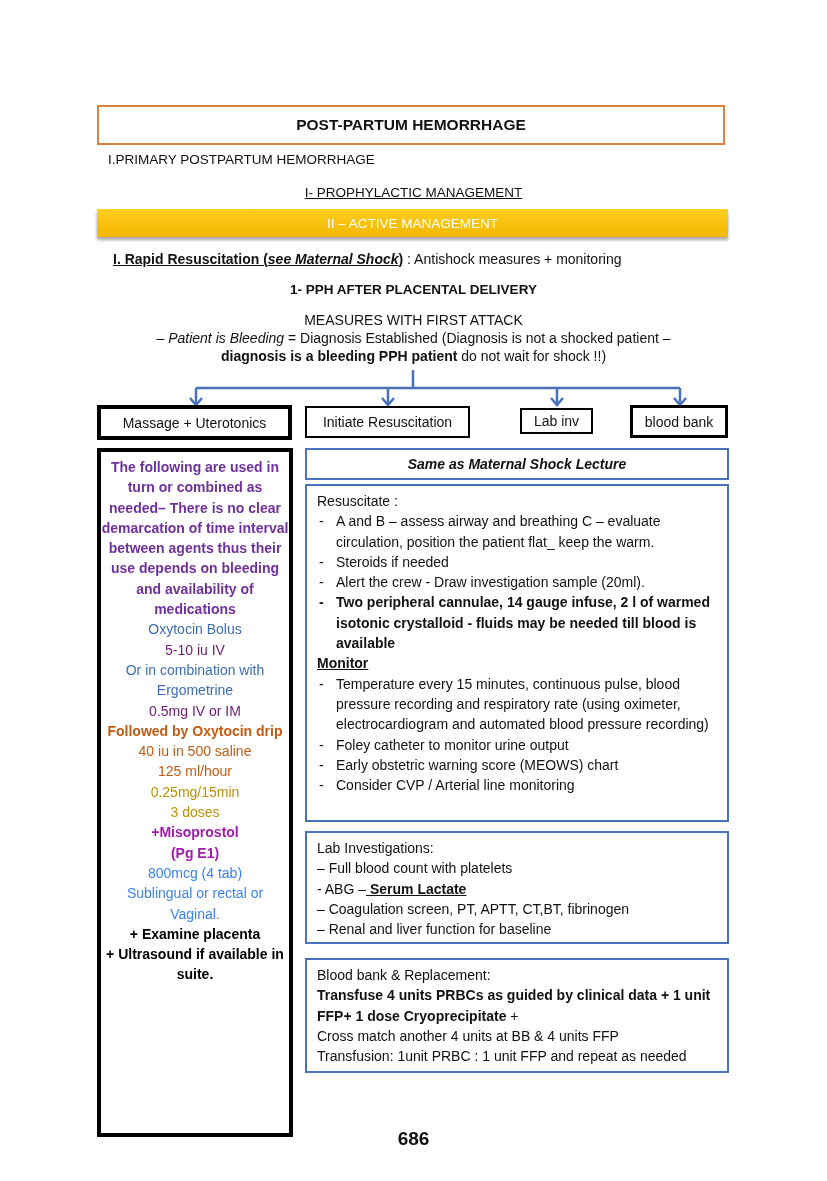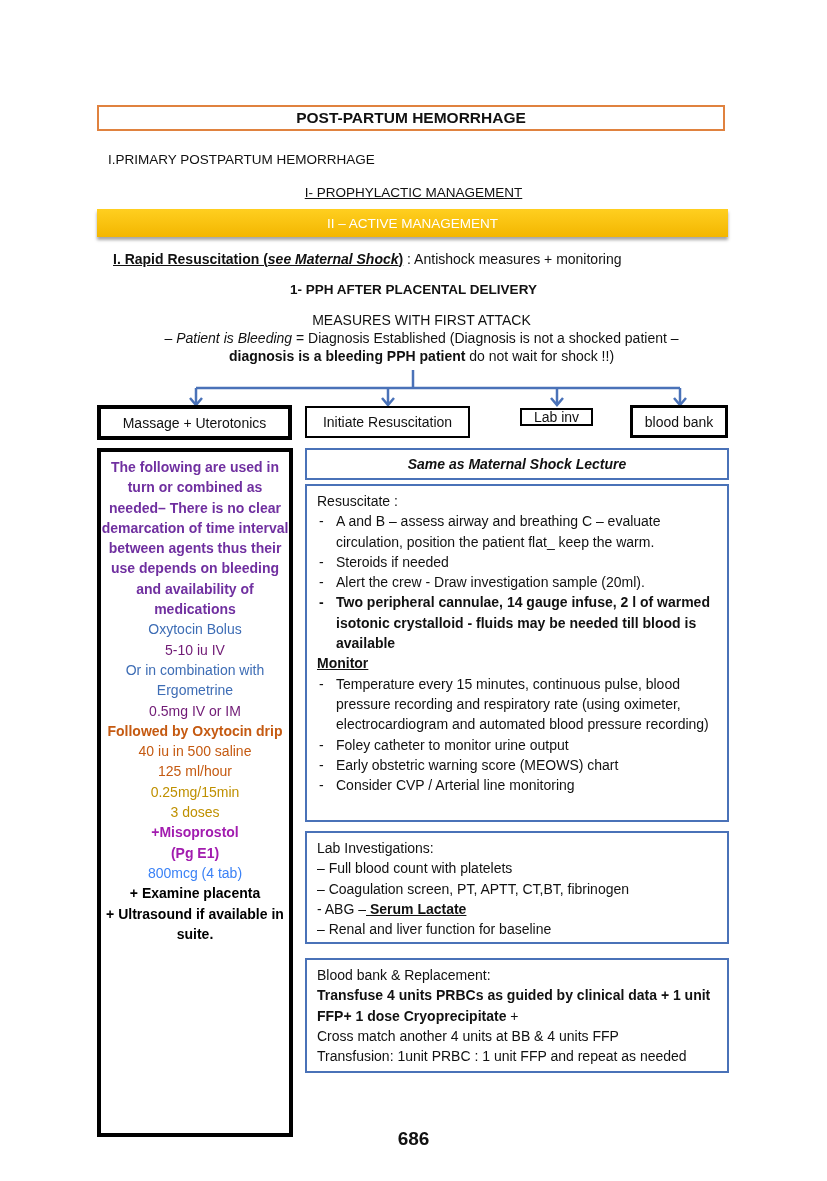--- a/index.html
+++ b/index.html
@@ -1,36 +1,36 @@
 <!DOCTYPE html>
 <html><head>
   <meta charset="utf-8">
   <style>
     html, body { margin: 0; padding: 0; background: #ffffff; }
     body { width: 827px; height: 1181px; position: relative; overflow: hidden;
            font-family: "Liberation Sans", sans-serif; color: #111; }
     .abs { position: absolute; }
-    .title-box { left: 97px; top: 105px; width: 628px; height: 26px; border: 2px solid #e0823f;
+    .title-box { left: 97px; top: 105px; width: 628px; height: 40px; border: 2px solid #e0823f;
                  box-sizing: border-box; display: flex; align-items: center; justify-content: center;
                  font-weight: bold; font-size: 15.5px; }
     .primary { left: 108px; top: 152px; font-size: 13.5px; }
     .prophy { left: 0; width: 827px; top: 185px; text-align: center; font-size: 13.5px; text-decoration: underline; }
     .active-bar { left: 97px; top: 209px; width: 631px; height: 28px;
                   background: linear-gradient(#ffcf20, #f3b600); color: #fff;
                   display: flex; align-items: center; justify-content: center; font-size: 13.5px;
                   box-shadow: 0 3px 3px rgba(0,0,0,0.35); }
     .rapid { left: 113px; top: 251px; font-size: 14px; }
     .rapid .lead { font-weight: bold; text-decoration: underline; }
     .pph-after { left: 0; width: 827px; top: 282px; text-align: center; font-size: 13.5px; font-weight: bold; }
-    .measures { left: 128px; width: 587px; top: 311px; text-align: center; font-size: 14px; line-height: 18px; }
+    .measures { left: 120px; width: 587px; top: 311px; text-align: center; font-size: 14px; line-height: 18px; }
     .flow-svg { left: 0; top: 360px; }
     .tbox { box-sizing: border-box; display: flex; align-items: center; justify-content: center; font-size: 14px; background: #fff; }
     .b-massage { left: 97px; top: 405px; width: 195px; height: 35px; border: 4px solid #000; }
     .b-init { left: 305px; top: 406px; width: 165px; height: 32px; border: 2.5px solid #000; }
-    .b-lab { left: 520px; top: 408px; width: 73px; height: 18px; border: 2.5px solid #000; }
+    .b-lab { left: 520px; top: 408px; width: 73px; height: 26px; border: 2.5px solid #000; }
     .b-bb { left: 630px; top: 405px; width: 98px; height: 33px; border: 3px solid #000; }
     .left-col { left: 97px; top: 448px; width: 196px; height: 689px; border: 4px solid #000; box-sizing: border-box;
                 text-align: center; font-size: 14px; line-height: 20.3px; padding-top: 5px; }
     .left-col div { margin: 0; }
     .purple { color: #7030a0; font-weight: bold; }
     .blue-b { color: #3e6db5; font-weight: normal; }
     .blue { color: #701a75; }
     .orange-b { color: #c55a11; font-weight: bold; }
     .orange { color: #c55a11; }
     .gold-b { color: #bf9000; font-weight: bold; }
@@ -109,20 +109,21 @@
   <div class="blue">5-10 iu IV</div>
   <div class="blue-b">Or in combination with Ergometrine</div>
   <div class="blue">0.5mg IV or IM</div>
   <div class="orange-b">Followed by Oxytocin drip</div>
   <div class="orange">40 iu in 500 saline</div>
   <div class="orange">125 ml/hour</div>
   <div class="gold">0.25mg/15min</div>
   <div class="gold">3 doses</div>
   <div class="navy-b" style="padding:0 40px;">+Misoprostol (Pg E1)</div>
   <div class="navy">800mcg (4 tab)</div>
+  <div class="navy" style="padding:0 14px;">Sublingual or rectal or Vaginal.</div>
   <div class="black-b">+ Examine placenta</div>
   <div class="black-b">+ Ultrasound if available in suite.</div>
 </div>
 
 <div class="abs rbox same">
   <span>Same as Maternal Shock Lecture</span>
 </div>
 
 <div class="abs rbox resus">
   <div>Resuscitate :</div>
@@ -137,22 +138,22 @@
     <li>Temperature every 15 minutes, continuous pulse, blood pressure recording and respiratory rate (using oximeter, electrocardiogram and automated blood pressure recording)</li>
     <li>Foley catheter to monitor urine output</li>
     <li>Early obstetric warning score (MEOWS) chart</li>
     <li>Consider CVP / Arterial line monitoring</li>
   </ul>
 </div>
 
 <div class="abs rbox lab">
   <div>Lab Investigations:</div>
   <div>– Full blood count with platelets</div>
+  <div><span>- ABG –</span><b class="u"> Serum Lactate</b></div>
   <div>– Coagulation screen, PT, APTT, CT,BT, fibrinogen</div>
-  <div><span>- ABG –</span><b class="u"> Serum Lactate</b></div>
   <div>– Renal and liver function for baseline</div>
 </div>
 
 <div class="abs rbox bbox">
   <div>Blood bank &amp; Replacement:</div>
   <div><b>Transfuse 4 units PRBCs as guided by clinical data + 1 unit FFP+ 1 dose Cryoprecipitate</b><span> +</span></div>
   <div>Cross match another 4 units at BB &amp; 4 units FFP</div>
   <div>Transfusion: 1unit PRBC : 1 unit FFP and repeat as needed</div>
 </div>
 

